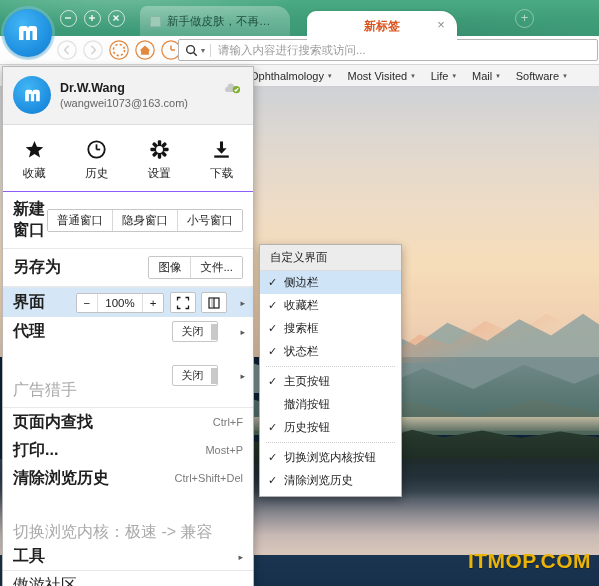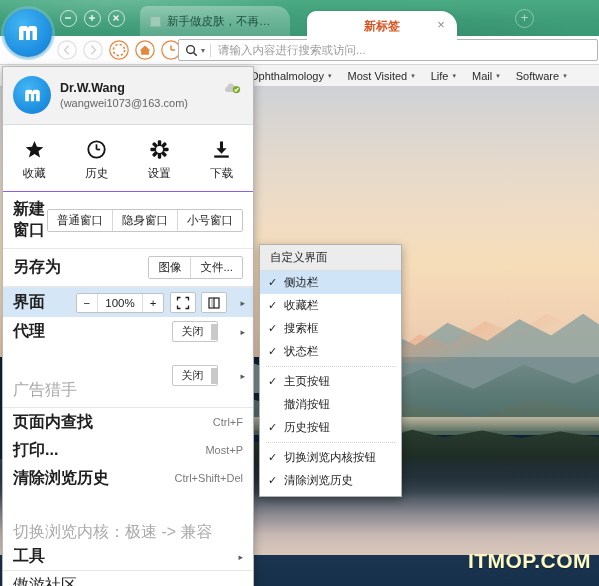--- a/index.html
+++ b/index.html
@@ -161,21 +161,21 @@
     position: absolute; left: 220px; top: 372px; width: 379px; height: 40px;
     background: linear-gradient(180deg, rgba(25,35,30,.75), rgba(60,70,70,0));
   }
   .water-band {
     position: absolute; left: 0; top: 468px; width: 599px; height: 31px;
     background: linear-gradient(180deg, #1b3450 0%, #16304b 100%);
   }
   .watermark {
     position: absolute; right: 8px; top: 462px; z-index: 3;
     font-size: 21px; font-weight: bold; letter-spacing: .5px;
-    color: #fef9c3; font-family: "Liberation Sans", sans-serif;
+    color: #eab308; font-family: "Liberation Sans", sans-serif;
     text-shadow: 0 1px 1px rgba(0,0,0,.35);
   }
 
   
   .menu {
     position: absolute; left: 2px; top: 66px; width: 252px;
     background: #fff; border: 1px solid #b9b9b9;
     box-shadow: 0 3px 9px rgba(0,0,0,.30);
     z-index: 30; font-size: 12px; color: #222;
   }

